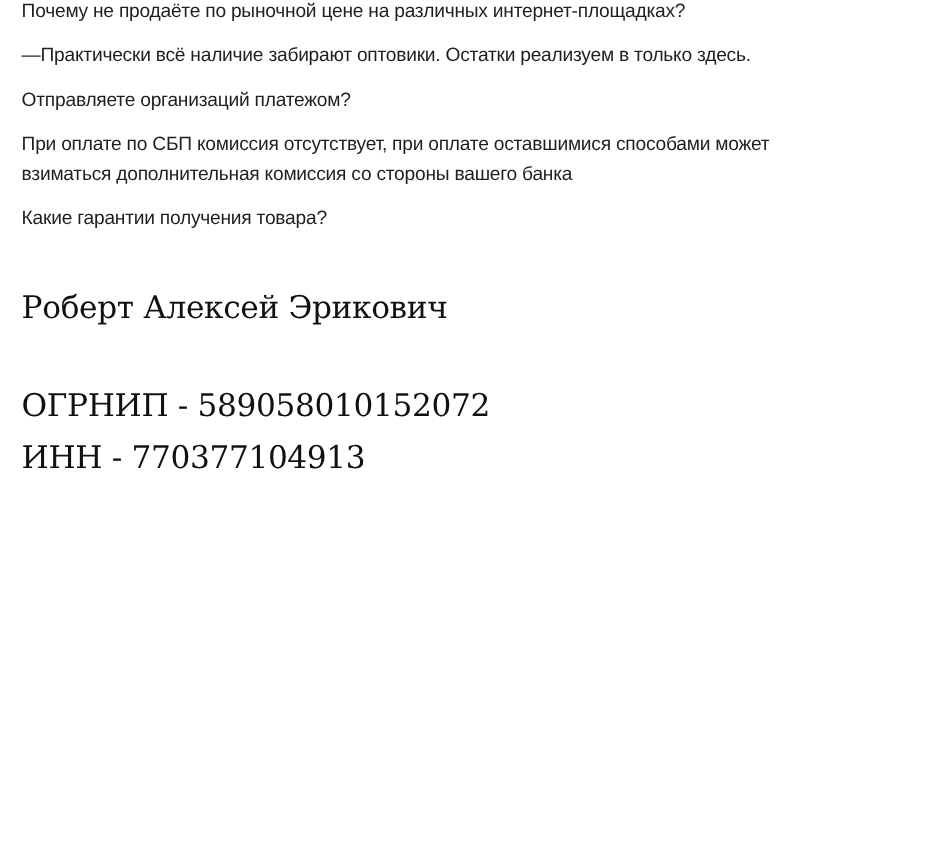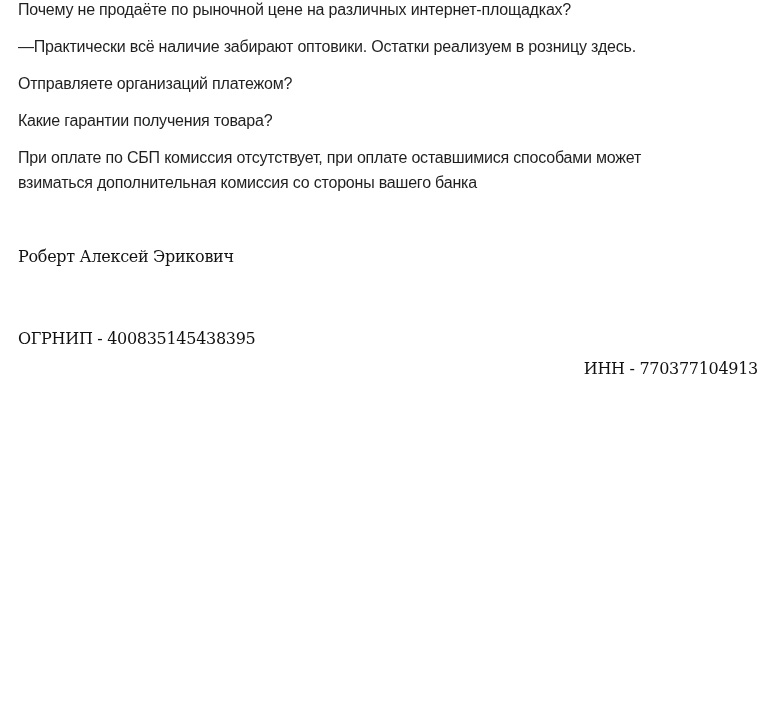--- a/index.html
+++ b/index.html
@@ -8,36 +8,36 @@
   .p {
     font-family: "Liberation Sans", "DejaVu Sans", sans-serif;
     font-size: 16px;
     line-height: 25px;
     color: #1f1f1f;
     margin: 0 0 12px 0;
     letter-spacing: -0.2px;
   }
   .sig {
     font-family: "DejaVu Serif", "Liberation Serif", serif;
-    font-size: 16px;
+    font-size: 26px;
     color: #111111;
     margin: 0;
     line-height: 30px;
     letter-spacing: -0.3px;
   }
   .sig-name { margin-top: 47px; }
   .sig-ogrnip { margin-top: 52px; }
-  .sig-inn { margin-top: 0; text-align: right; }
+  .sig-inn { margin-top: 13px; }
 </style>
 </head>
 <body>
 
 <div class="content">
   <p class="p">Почему не продаёте по рыночной цене на различных интернет-площадках?</p>
-  <p class="p">—Практически всё наличие забирают оптовики. Остатки реализуем в розницу здесь.</p>
+  <p class="p">—Практически всё наличие забирают оптовики. Остатки реализуем в только здесь.</p>
   <p class="p">Отправляете организаций платежом?</p>
+  <p class="p" style="width:700px">При оплате по СБП комиссия отсутствует, при оплате оставшимися способами может взиматься дополнительная комиссия со стороны вашего банка</p>
   <p class="p">Какие гарантии получения товара?</p>
-  <p class="p" style="width:700px">При оплате по СБП комиссия отсутствует, при оплате оставшимися способами может взиматься дополнительная комиссия со стороны вашего банка</p>
 
   <p class="sig sig-name">Роберт Алексей Эрикович</p>
-  <p class="sig sig-ogrnip">ОГРНИП - 400835145438395</p>
+  <p class="sig sig-ogrnip">ОГРНИП - 589058010152072</p>
   <p class="sig sig-inn">ИНН - 770377104913</p>
 </div>
 
 </body></html>

